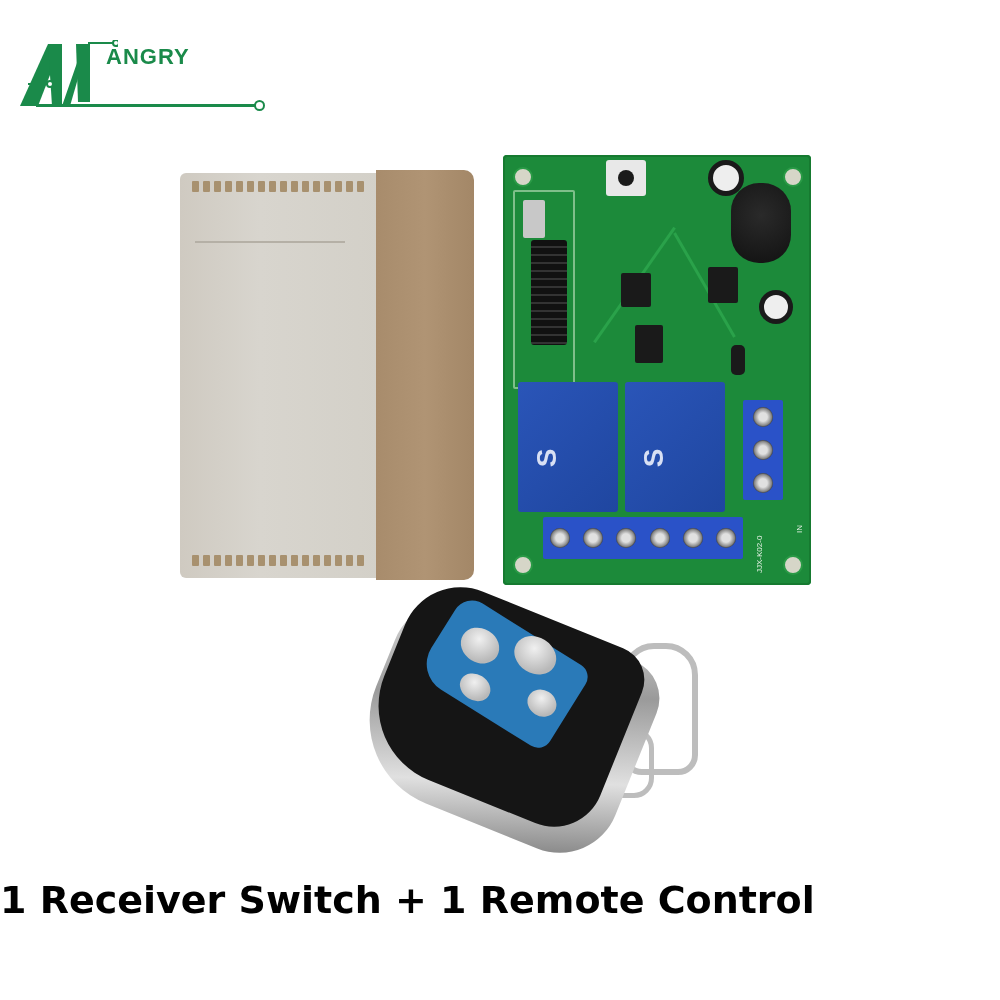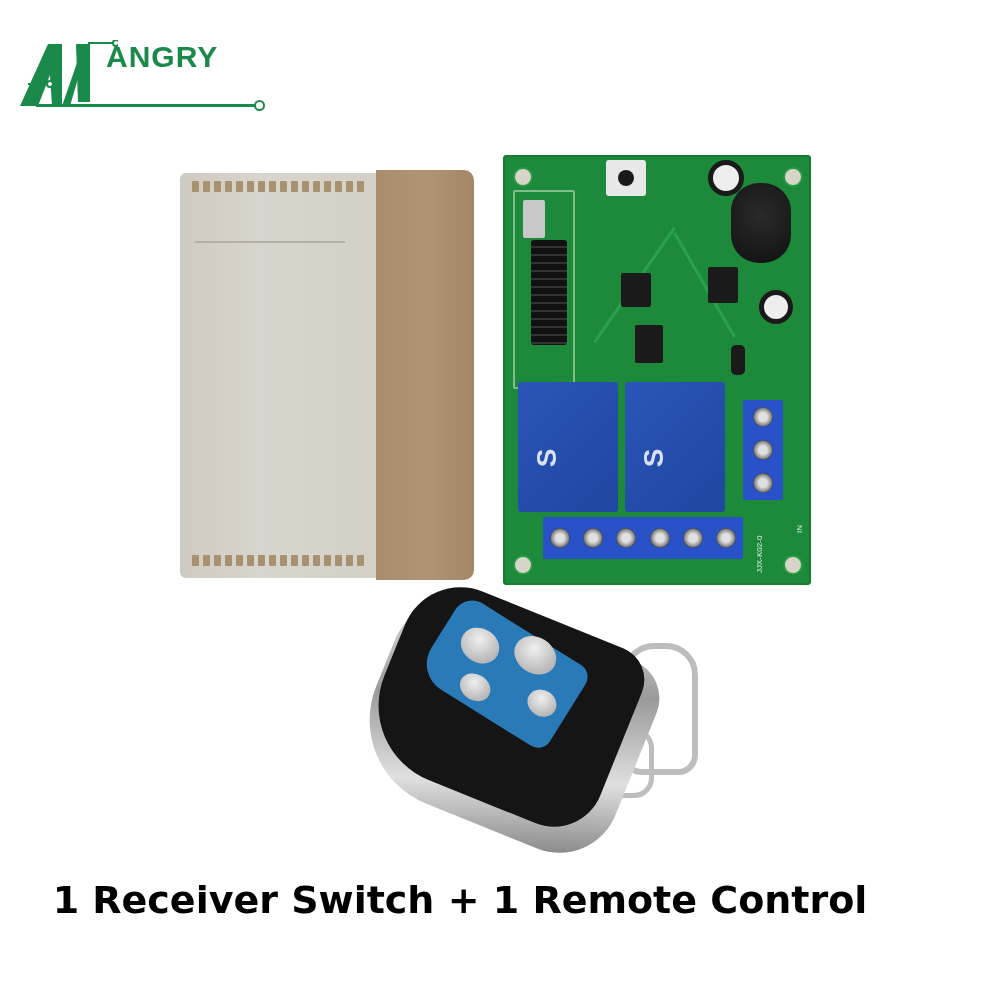--- a/index.html
+++ b/index.html
@@ -2,21 +2,21 @@
 <html><head>
 <meta charset="utf-8">
 <style>
   html, body { margin:0; padding:0; background:#ffffff; }
   body { width:1000px; height:1000px; position:relative; overflow:hidden; font-family:"Liberation Sans", sans-serif; }
 
   
   .logo { position:absolute; left:18px; top:40px; width:240px; height:70px; }
   .logo-av { position:absolute; left:0; top:0; width:100px; height:68px; }
   .logo-text { position:absolute; left:88px; top:2px; color:#1a8a4a; font-family:"Liberation Sans", sans-serif; font-weight:bold; line-height:30px; letter-spacing:1px; }
-  .logo-line1 { font-size:30px; display:block; }
+  .logo-line1 { font-size:22px; display:block; }
   .logo-line2 { font-size:30px; display:block; }
   .logo-rule { position:absolute; left:18px; top:64px; width:222px; height:3px; background:#1a8a4a; }
   .logo-dot { position:absolute; width:7px; height:7px; border:2px solid #1a8a4a; border-radius:50%; background:#fff; }
 
   
   .enclosure { position:absolute; left:180px; top:170px; width:295px; height:410px; }
   .enc-front { position:absolute; left:0; top:3px; width:200px; height:405px; background:linear-gradient(90deg,#cfcac1 0%, #d8d5ce 40%, #d3d0c8 100%); border-radius:6px 0 0 6px; }
   .enc-side { position:absolute; left:196px; top:0; width:98px; height:410px; background:linear-gradient(90deg,#a88c6c 0%, #b09474 50%, #a38767 100%); border-radius:0 10px 10px 0; }
   .vent-row { position:absolute; left:12px; width:180px; height:12px; display:flex; gap:4px; }
   .vent { width:7px; height:11px; background:#a8916f; border-radius:1px; }
@@ -43,21 +43,21 @@
   
   .remote { position:absolute; left:372px; top:598px; width:300px; height:250px; }
   .remote-chrome { position:absolute; left:0; top:20px; width:270px; height:210px; background:linear-gradient(160deg,#f0f0f0,#9a9a9a 40%,#e0e0e0 70%,#777); border-radius:70px 40px 60px 90px; transform:rotate(22deg); }
   .remote-body { position:absolute; left:10px; top:10px; width:245px; height:195px; background:#151515; border-radius:60px 34px 50px 80px; transform:rotate(22deg); }
   .remote-blue { position:absolute; left:35px; top:20px; width:150px; height:95px; background:#2a7ab8; border-radius:20px 14px 14px 30px; transform:rotate(10deg); }
   .rbtn { position:absolute; border-radius:50%; background:radial-gradient(circle at 40% 35%,#f0f0f0,#b8b8b8 70%); }
   .keyring { position:absolute; left:250px; top:45px; width:64px; height:120px; border:6px solid #bdbdbd; border-radius:32px 32px 20px 20px; }
   .clip { position:absolute; left:232px; top:130px; width:40px; height:60px; border:5px solid #bdbdbd; border-radius:20px; }
 
   
-  .caption { position:absolute; left:0; top:878px; width:920px; text-align:center; font-family:"DejaVu Sans", sans-serif; font-weight:bold; font-size:38px; color:#000; letter-spacing:0; }
+  .caption { position:absolute; left:0; top:878px; width:920px; font-family:"DejaVu Sans", sans-serif; font-weight:bold; font-size:38px; color:#000; letter-spacing:0; }
 </style>
 </head>
 <body>
 
 <div class="logo">
   <svg class="logo-av" viewBox="0 0 100 68">
     <polygon points="2,66 30,4 44,4 20,66" fill="#1a8a4a"></polygon>
     <polygon points="30,4 44,4 44,66 34,66" fill="#1a8a4a"></polygon>
     <polygon points="44,66 60,20 70,4 52,66" fill="#1a8a4a"></polygon>
     <polygon points="58,4 72,4 72,62 60,62" fill="#1a8a4a"></polygon>

